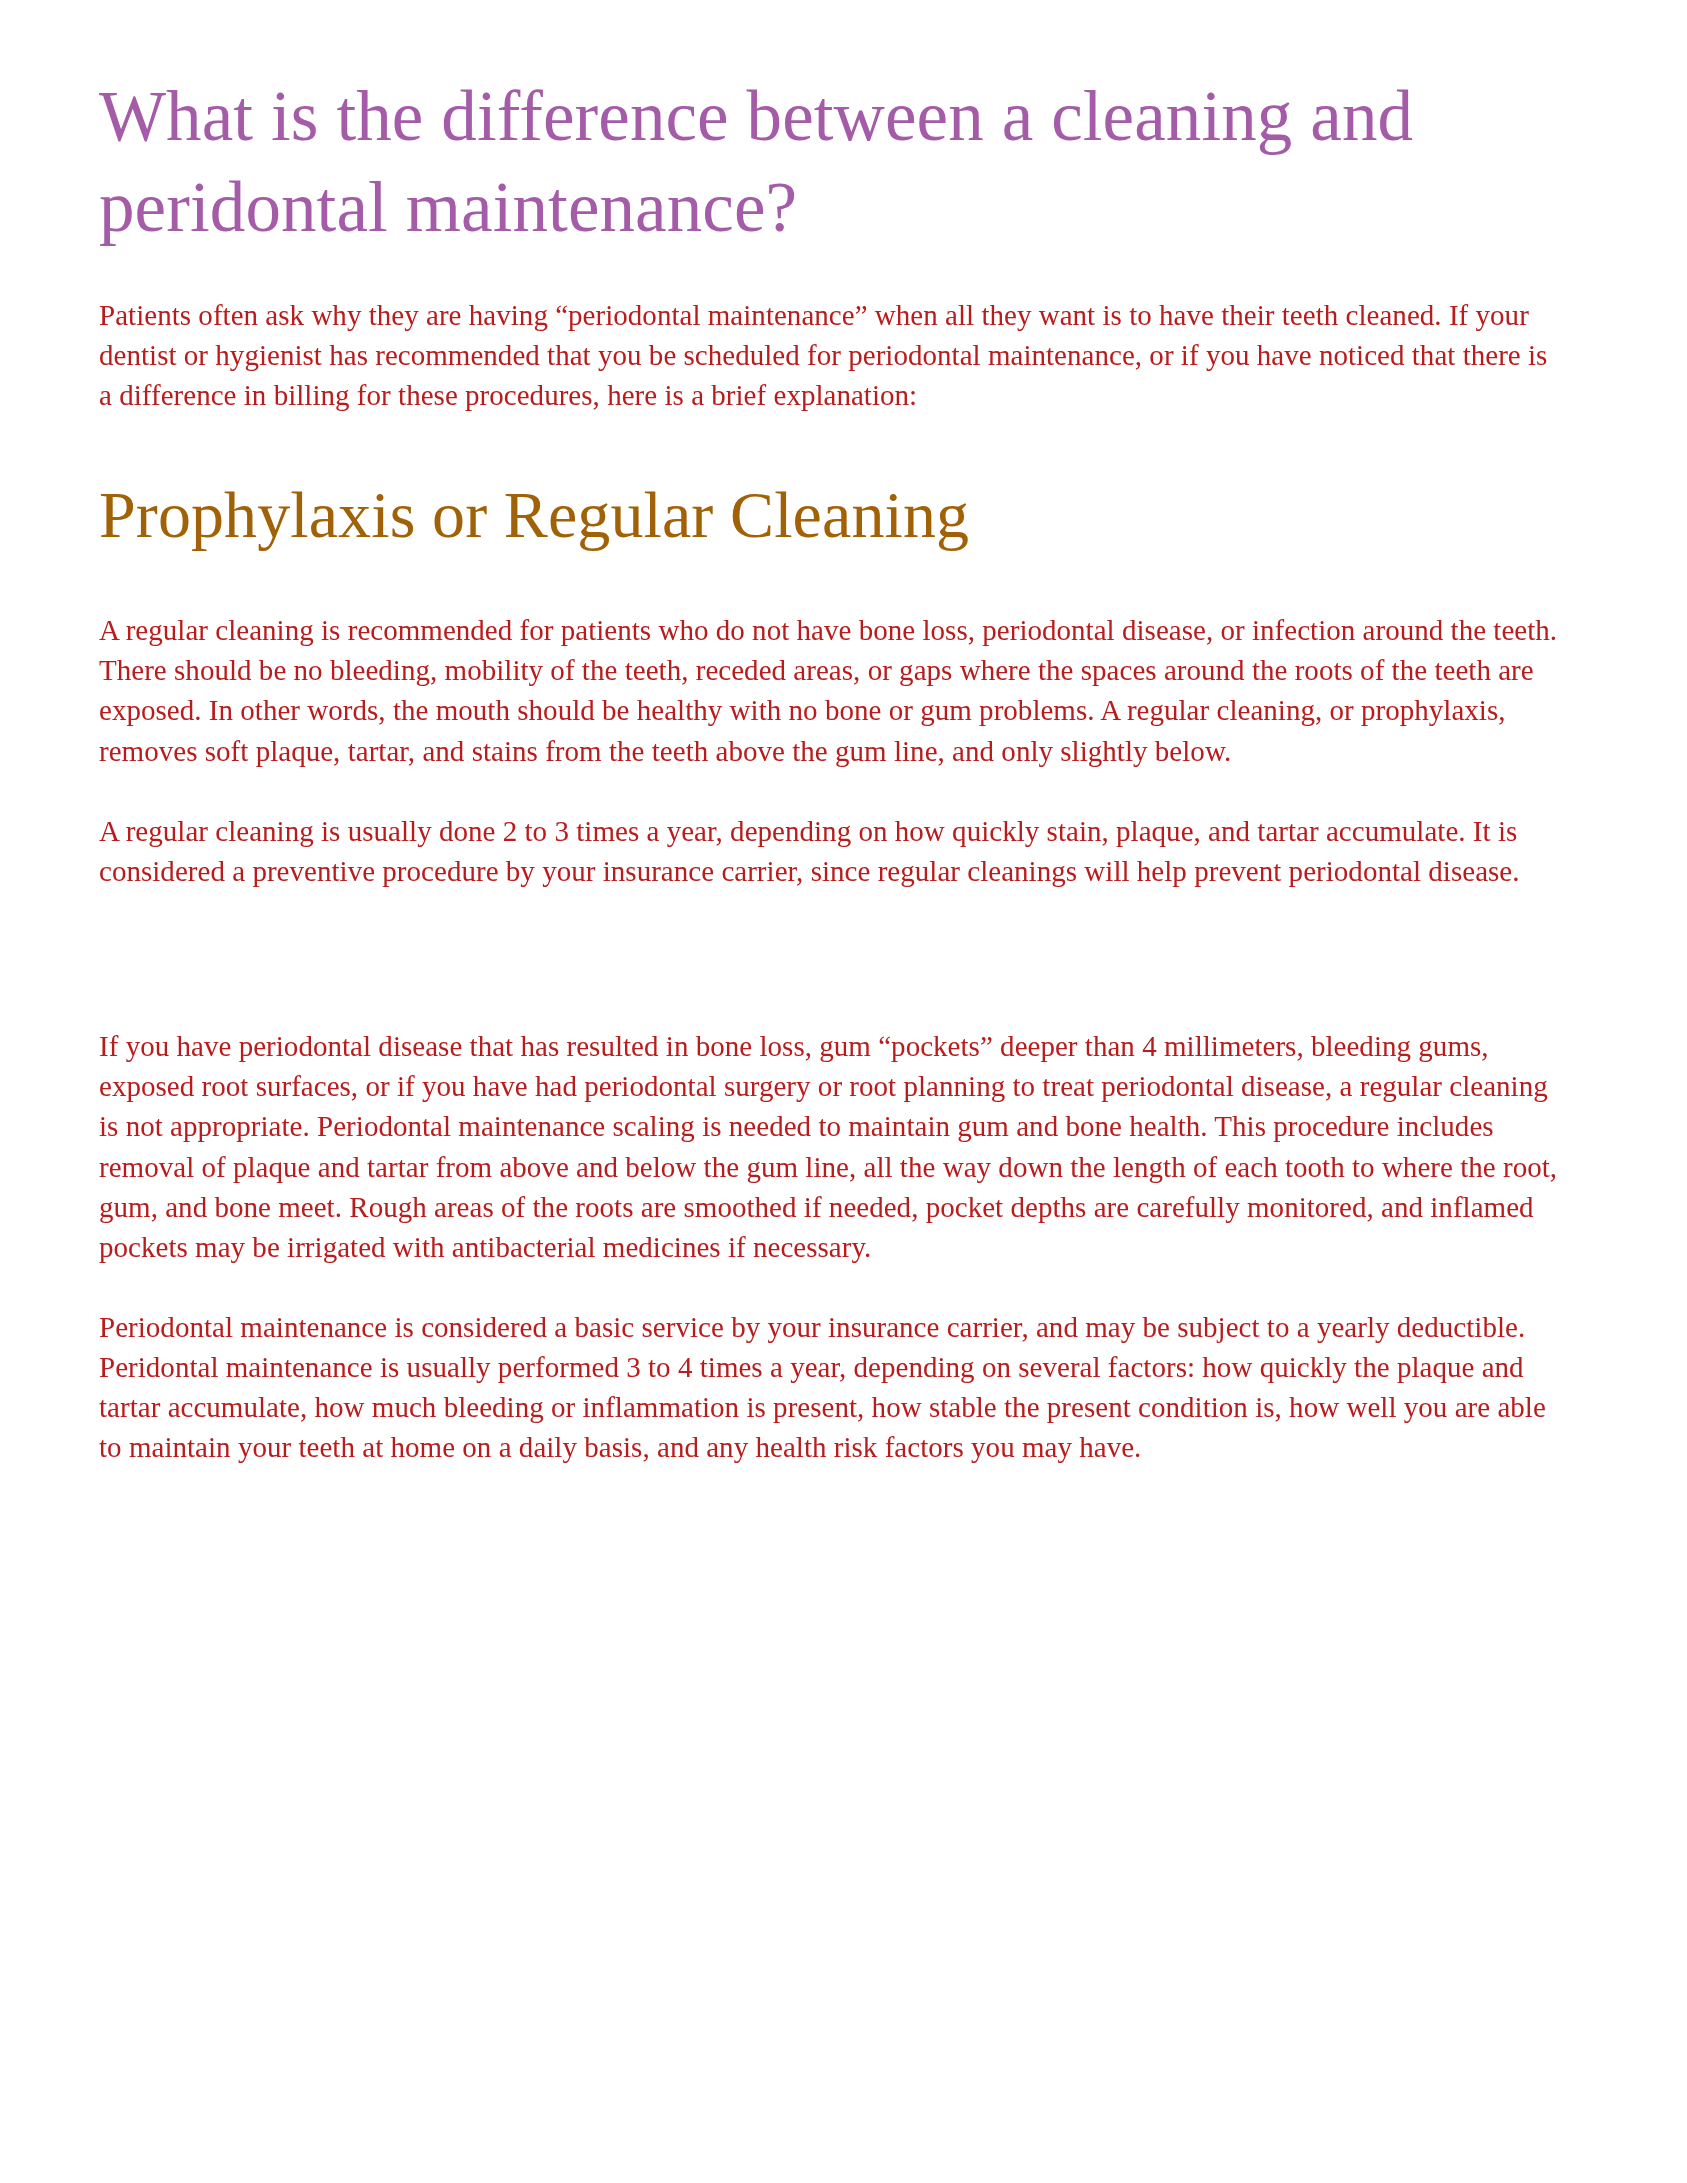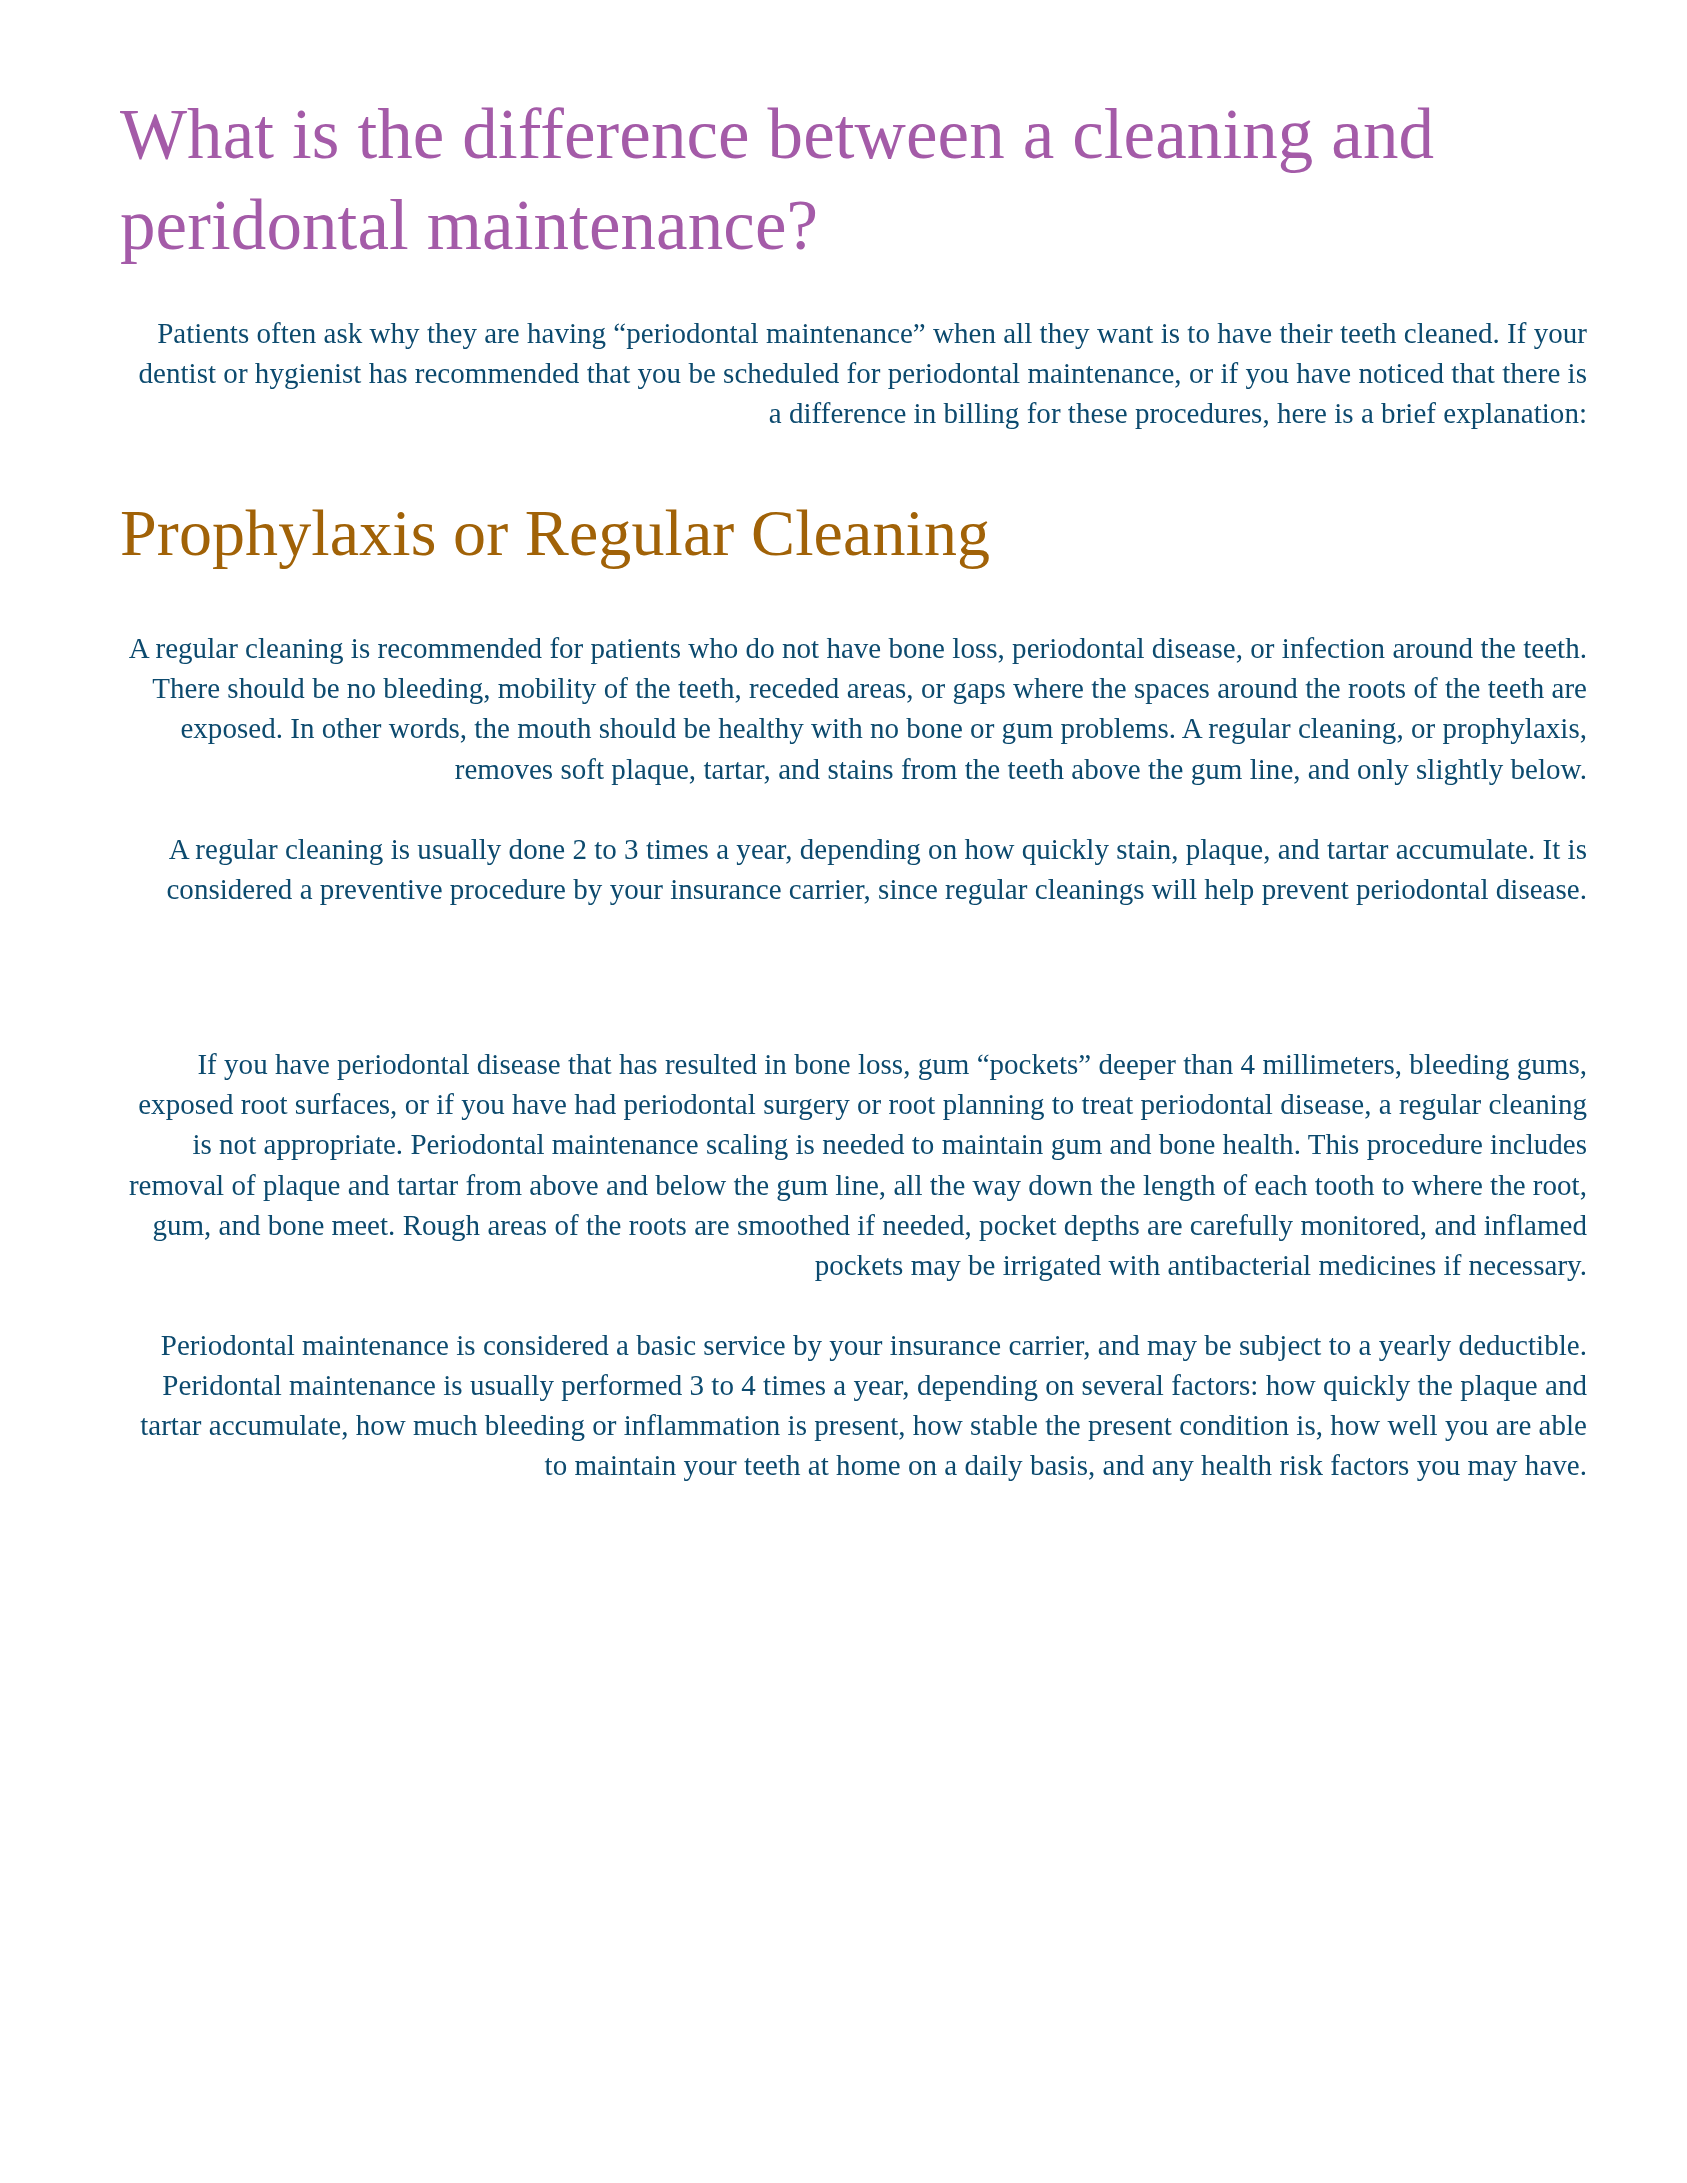--- a/index.html
+++ b/index.html
@@ -17,40 +17,39 @@
     width: 1687px;
     height: 2183px;
     box-sizing: border-box;
     background: #ffffff;
     position: relative;
     overflow: hidden;
   }
   .content {
     position: absolute;
     left: 99px;
-    top: 89px;
+    top: 71px;
     width: 1467px;
-    margin-left: 21px;
   }
   .doc-title {
     color: #a45ba8;
     font-size: 71px;
     line-height: 1.28;
     font-weight: 400;
     margin: 0 0 0 0;
     letter-spacing: 0.1px;
     max-width: 1475px;
   }
   p.body-text {
-    color: #0c4a6e;
+    color: #b91c1c;
     font-size: 29px;
     line-height: 1.385;
     font-weight: 400;
     margin: 0;
-    text-align: right;
+    text-align: left;
     letter-spacing: 0.03px;
   }
   .section {
     margin-top: 0;
   }
   h2.section-heading {
     color: #a16207;
     font-size: 66px;
     line-height: 1.18;
     font-weight: 400;

